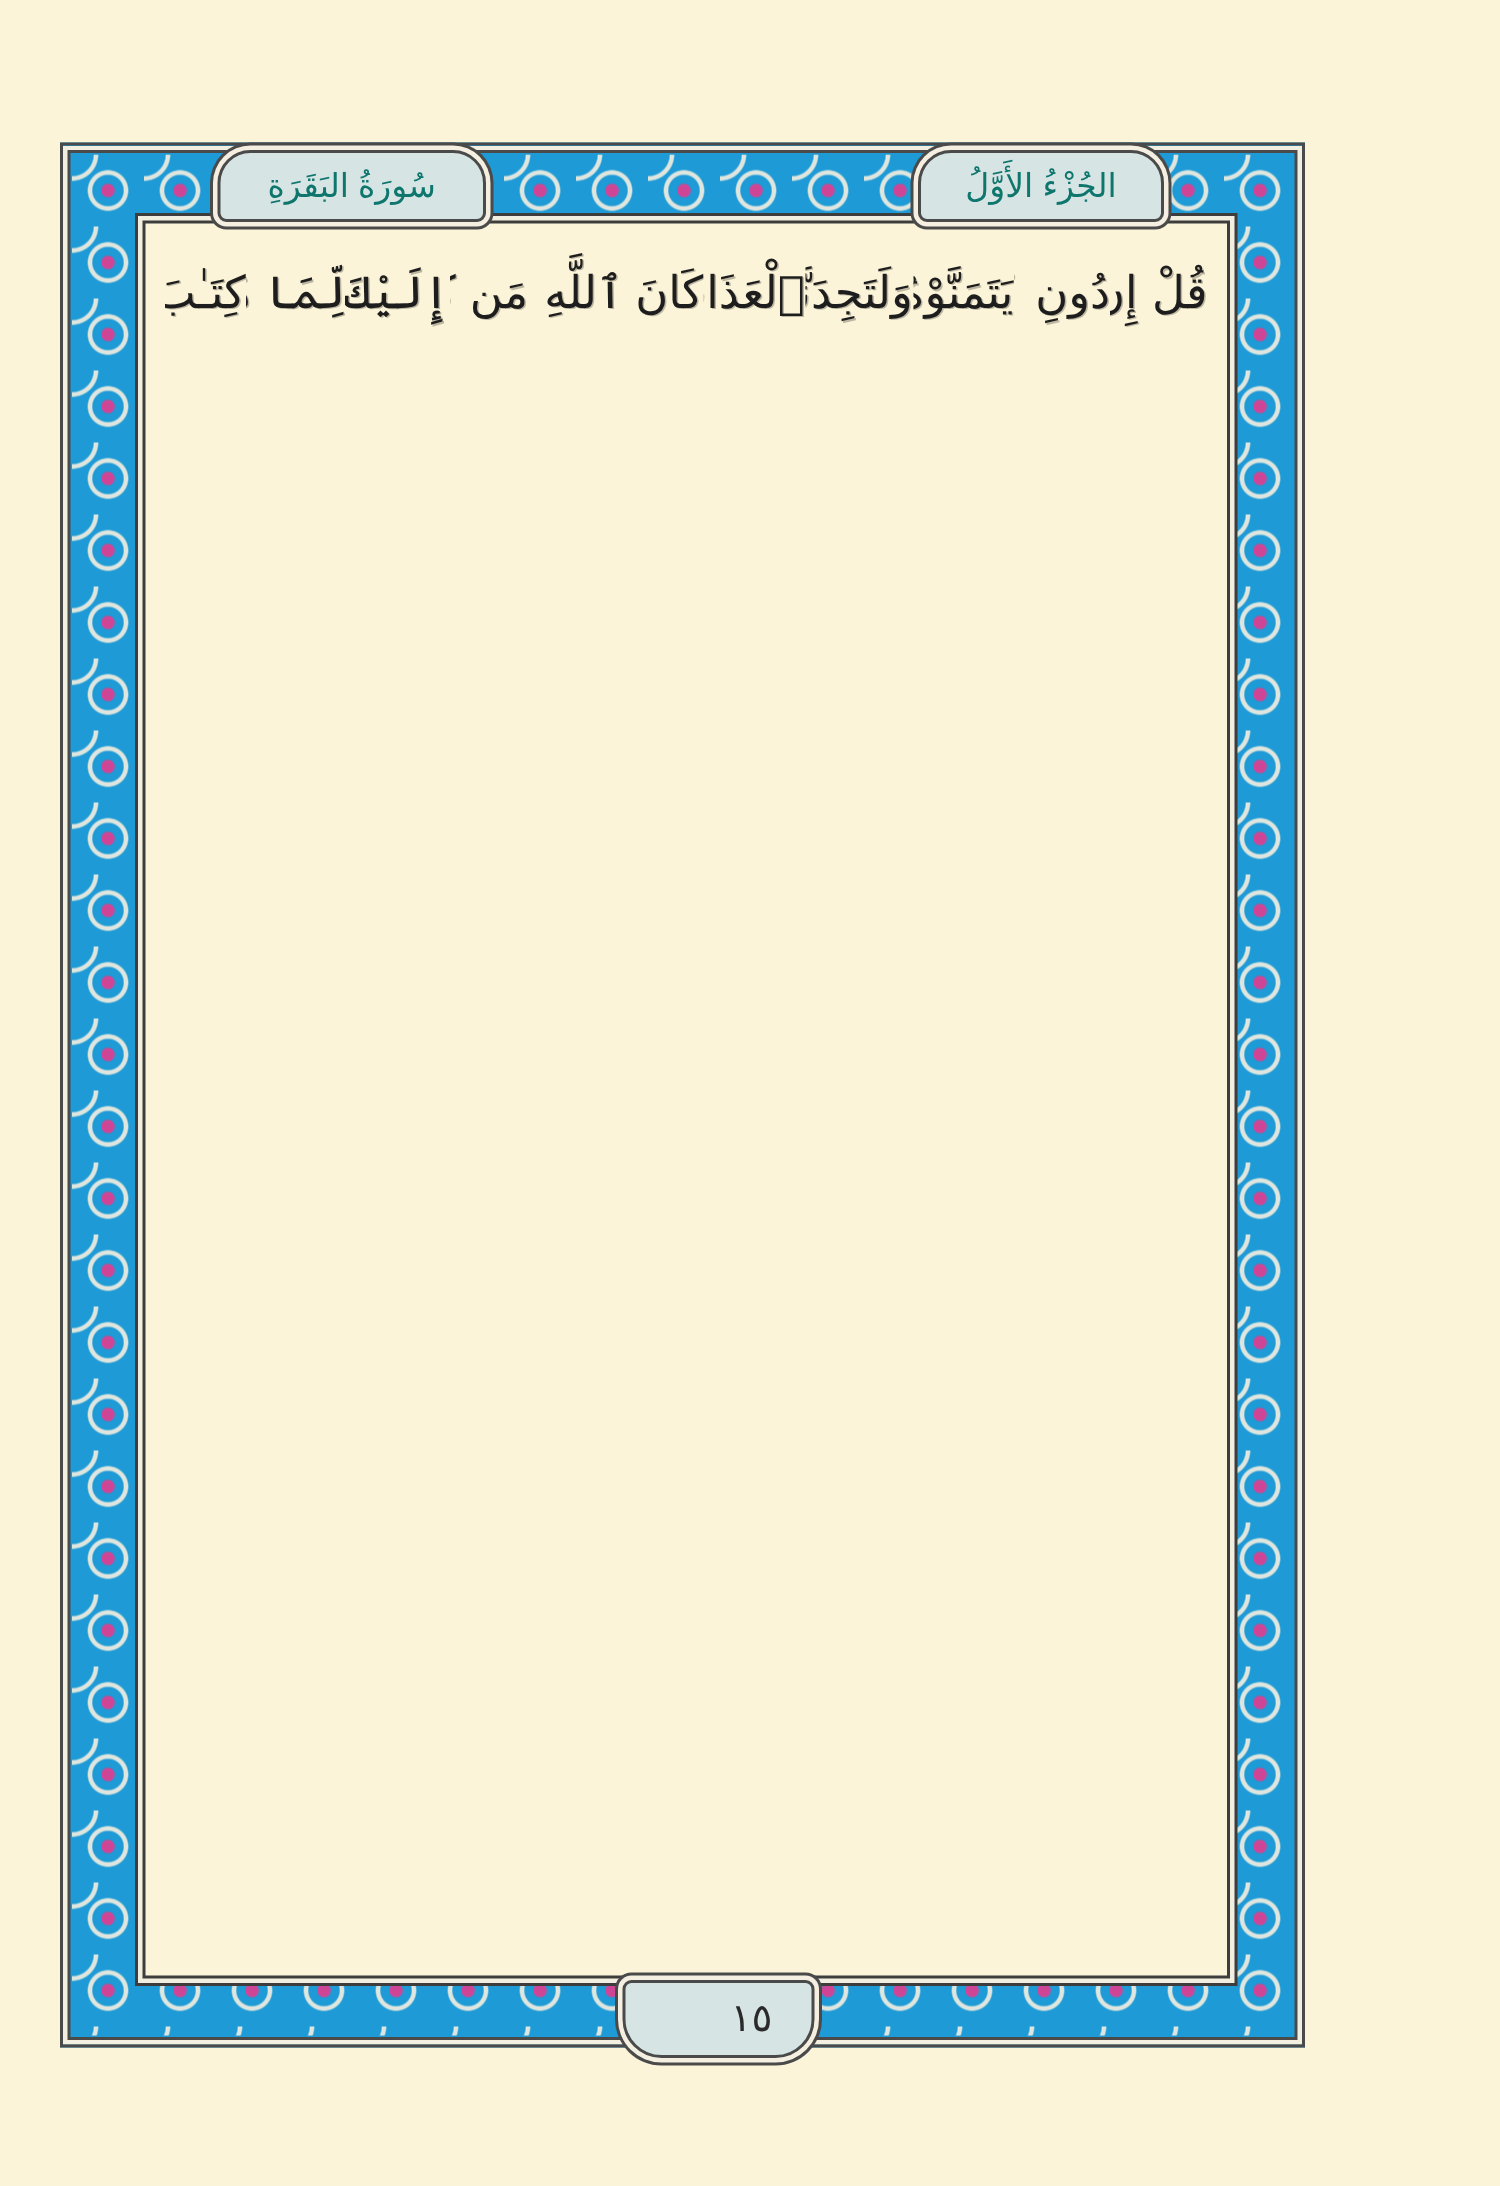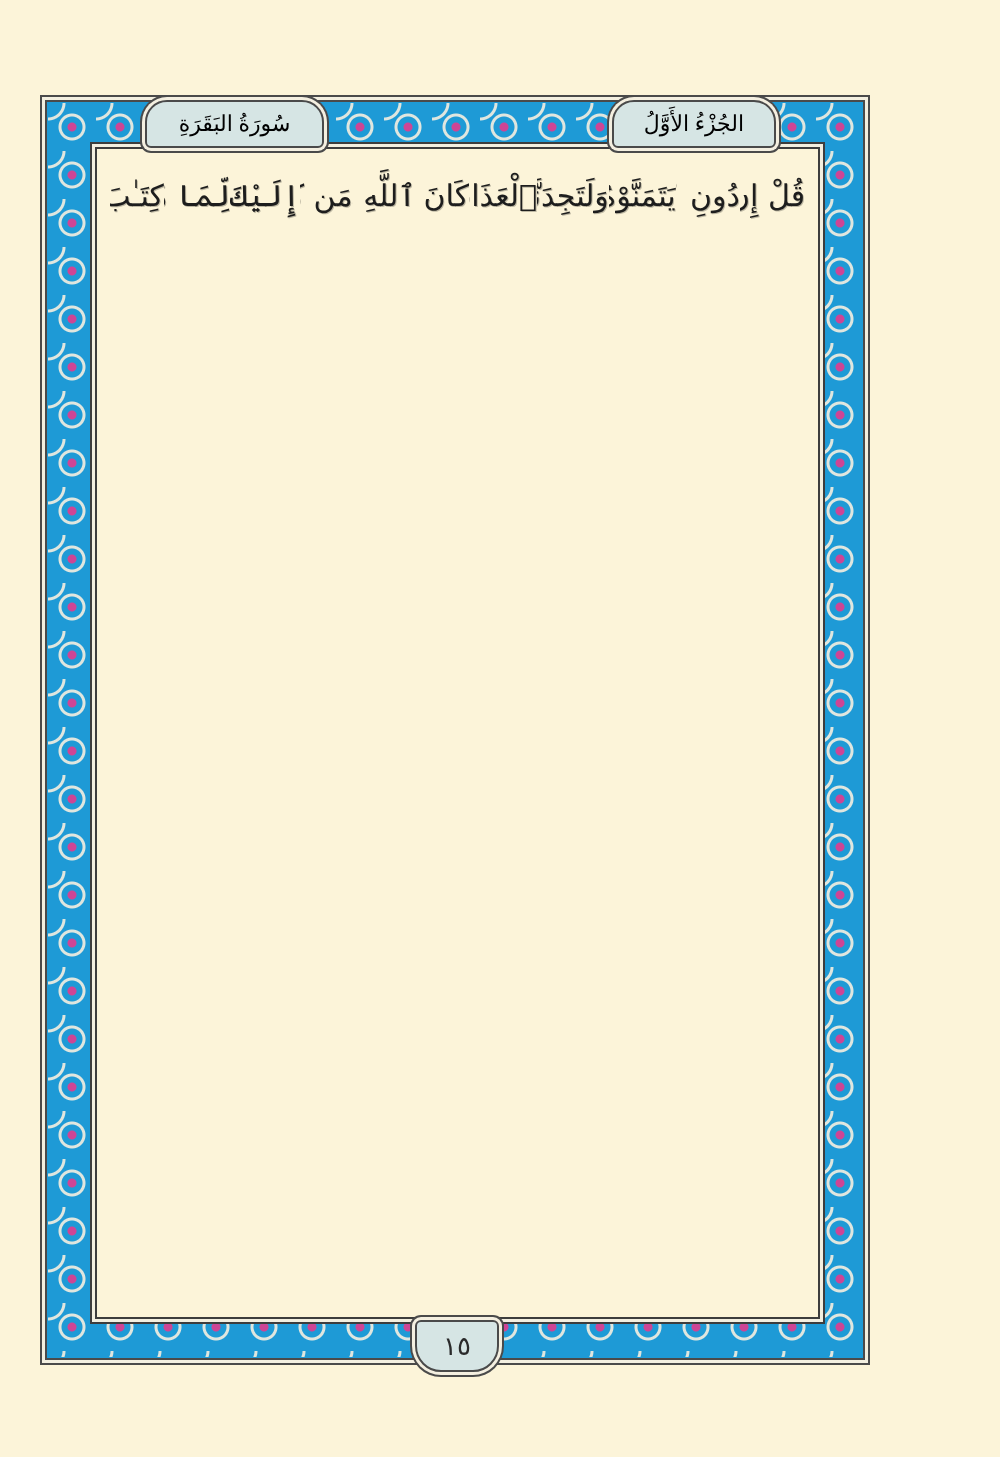--- a/index.html
+++ b/index.html
@@ -32,32 +32,32 @@
     box-shadow:0 0 0 3px #f3efe0, 0 0 0 5px #3d3d3d;
     box-sizing:border-box;
   }
   .cartouche {
     position:absolute; top:100px; height:44px;
     background:#d6e5e4;
     border:2px solid #4a4a4a;
     border-radius:22px 22px 6px 6px;
     box-shadow:0 0 0 3px #f4efe0, 0 0 0 5px #4a4a4a;
     display:flex; align-items:center; justify-content:center;
-    font-family:Liberation Serif, serif; font-size:22px; color:#000000;
+    font-family:Liberation Sans, sans-serif; font-size:22px; color:#0f766e;
     direction:rtl;
   }
   .cart-surah { left:145px; width:175px; }
   .cart-juz   { left:612px; width:160px; }
   .page-num {
     position:absolute; left:415px; top:1320px; width:80px; height:48px;
     background:#d6e5e4; border:2px solid #4a4a4a;
     border-radius:6px 6px 26px 26px;
     box-shadow:0 0 0 3px #f4efe0, 0 0 0 5px #4a4a4a;
     display:flex; align-items:center; justify-content:center;
-    font-family:"DejaVu Sans", sans-serif; font-size:26px; color:#2a2a2a;
+    font-family:"DejaVu Sans", sans-serif; font-size:26px; color:#2a2a2a;padding-left:44px;
   }
   .text-block {
     position:absolute; left:110px; top:160px; width:695px; height:1150px;
     direction:rtl;
     display:flex; flex-direction:row; justify-content:space-between;
   }
   .line {
     font-family:"DejaVu Serif", serif;
     font-size:30px; line-height:72px; height:72px;
     color:#1d1d1d;

